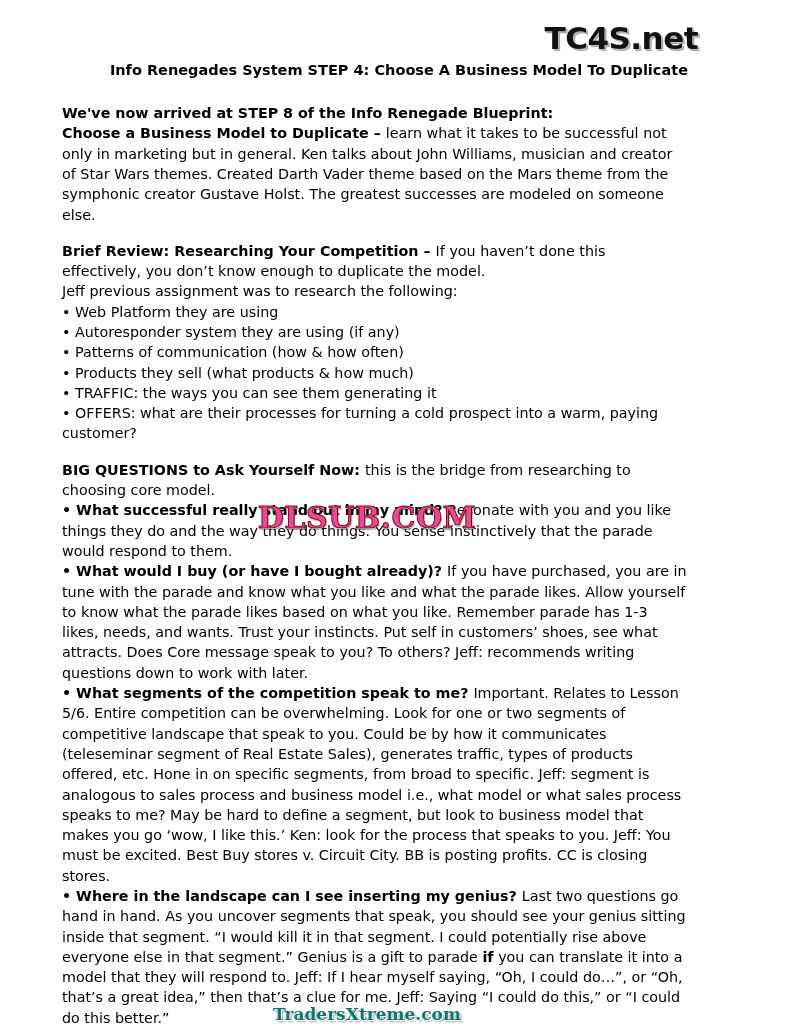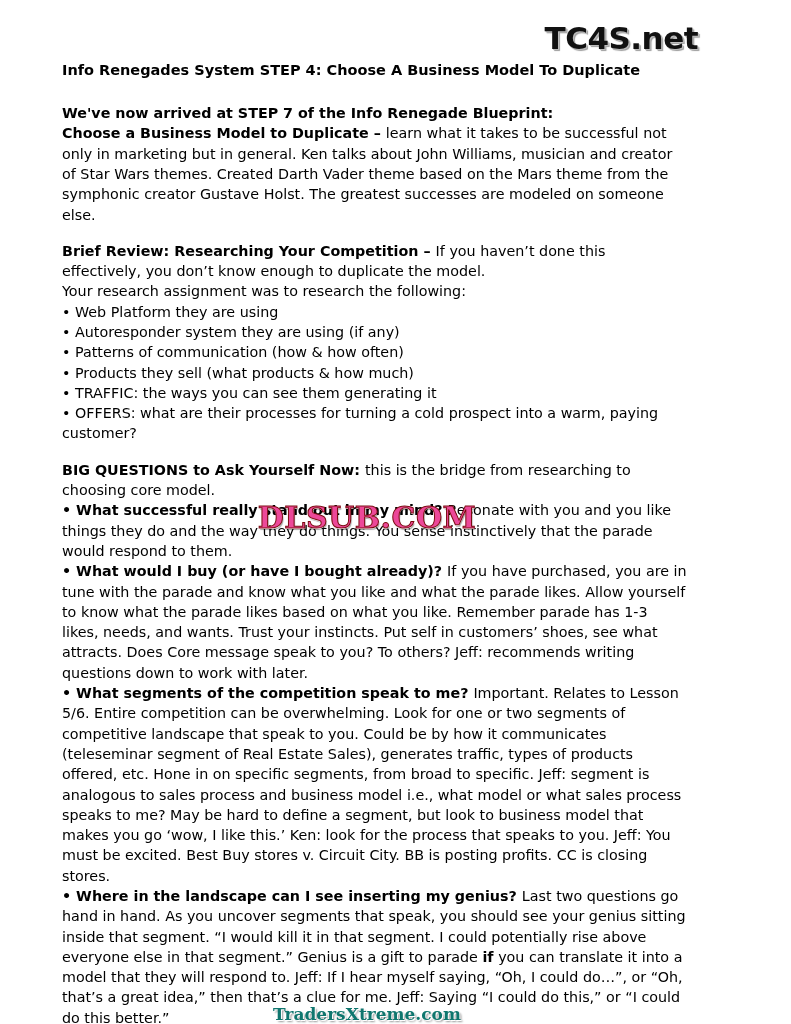--- a/index.html
+++ b/index.html
@@ -29,21 +29,21 @@
     right: 36px;
     font-family: "DejaVu Sans", sans-serif;
     font-weight: bold;
     font-size: 31px;
     letter-spacing: -0.5px;
     color: #111111;
     text-shadow: 1px 1px 0 #bdbdbd, 2px 2px 1px #9d9d9d;
   }
   .title-block {
     padding-top: 46px;
-    text-align: left;
+    text-align: right;
     font-weight: bold;
     font-size: 14.5px;
     line-height: 1.45;
   }
   .title-line2 {
     white-space: pre;
   }
   .body-text {
     margin-top: 22px;
     font-size: 14.3px;
@@ -105,34 +105,34 @@
 
   <div class="brand-top">TC4S.net</div>
 
   <div class="title-block">
     <div>Info Renegades System STEP 4: Choose A Business Model To Duplicate</div>
   </div>
 
   <div class="body-text">
 
     <div class="para">
-      <span class="b">We've now arrived at STEP 7 of the Info Renegade Blueprint:</span>
+      <span class="b">We've now arrived at STEP 8 of the Info Renegade Blueprint:</span>
     </div>
 
     <div class="para">
       <span class="b">Choose a Business Model to Duplicate – </span><span>learn what it takes to be successful not only in marketing but in general. Ken talks about John Williams, musician and creator of Star Wars themes. Created Darth Vader theme based on the Mars theme from the symphonic creator Gustave Holst. The greatest successes are modeled on someone else.</span>
     </div>
 
     <div class="gap"></div>
 
     <div class="para">
       <span class="b">Brief Review: Researching Your Competition – </span><span>If you haven’t done this effectively, you don’t know enough to duplicate the model.</span>
     </div>
 
-    <div class="para">Your research assignment was to research the following:</div>
+    <div class="para">Jeff previous assignment was to research the following:</div>
 
     <div class="para bullet-line">• Web Platform they are using</div>
     <div class="para bullet-line">• Autoresponder system they are using (if any)</div>
     <div class="para bullet-line">• Patterns of communication (how &amp; how often)</div>
     <div class="para bullet-line">• Products they sell (what products &amp; how much)</div>
     <div class="para bullet-line">• TRAFFIC: the ways you can see them generating it</div>
     <div class="para bullet-line">• OFFERS: what are their processes for turning a cold prospect into a warm, paying customer?</div>
 
     <div class="gap"></div>
 

